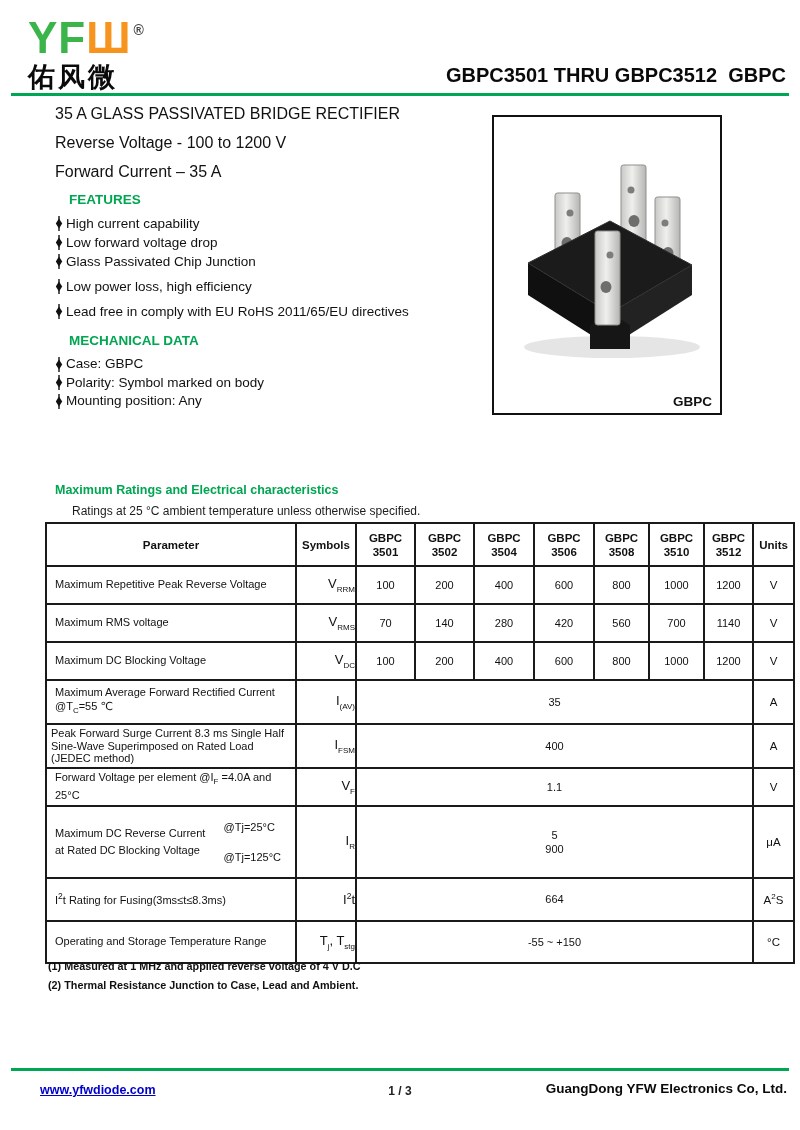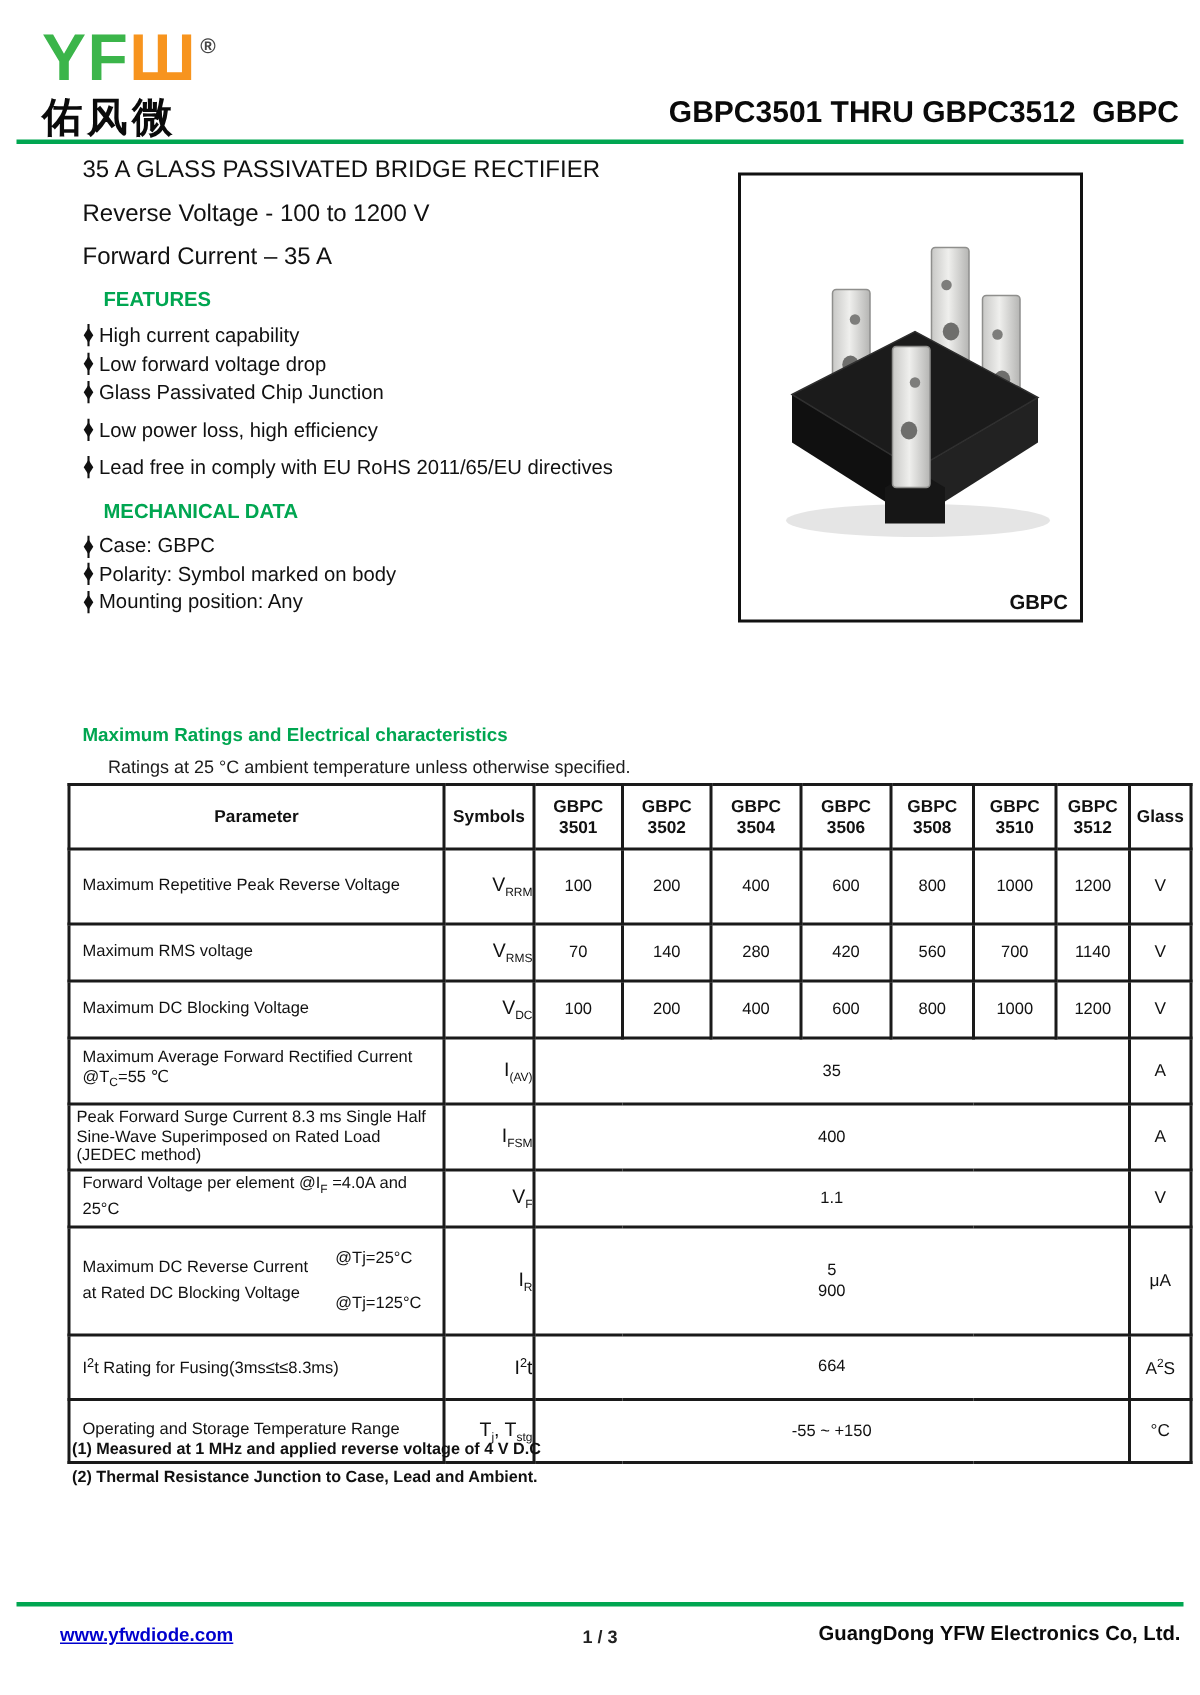--- a/index.html
+++ b/index.html
@@ -228,24 +228,24 @@
           <div>3508</div>
         </th>
     <th>
           <div>GBPC</div>
           <div>3510</div>
         </th>
     <th>
           <div>GBPC</div>
           <div>3512</div>
         </th>
-    <th>Glass</th>
-  </tr>
-
-  <tr style="height:50px">
+    <th>Units</th>
+  </tr>
+
+  <tr style="height:38px">
     <td class="param">Maximum Repetitive Peak Reverse Voltage</td>
     <td class="sym"><span>V</span><sub>RRM</sub></td>
     <td class="val">100</td>
     <td class="val">200</td>
     <td class="val">400</td>
     <td class="val">600</td>
     <td class="val">800</td>
     <td class="val">1000</td>
     <td class="val">1200</td>
     <td class="unit">V</td>

